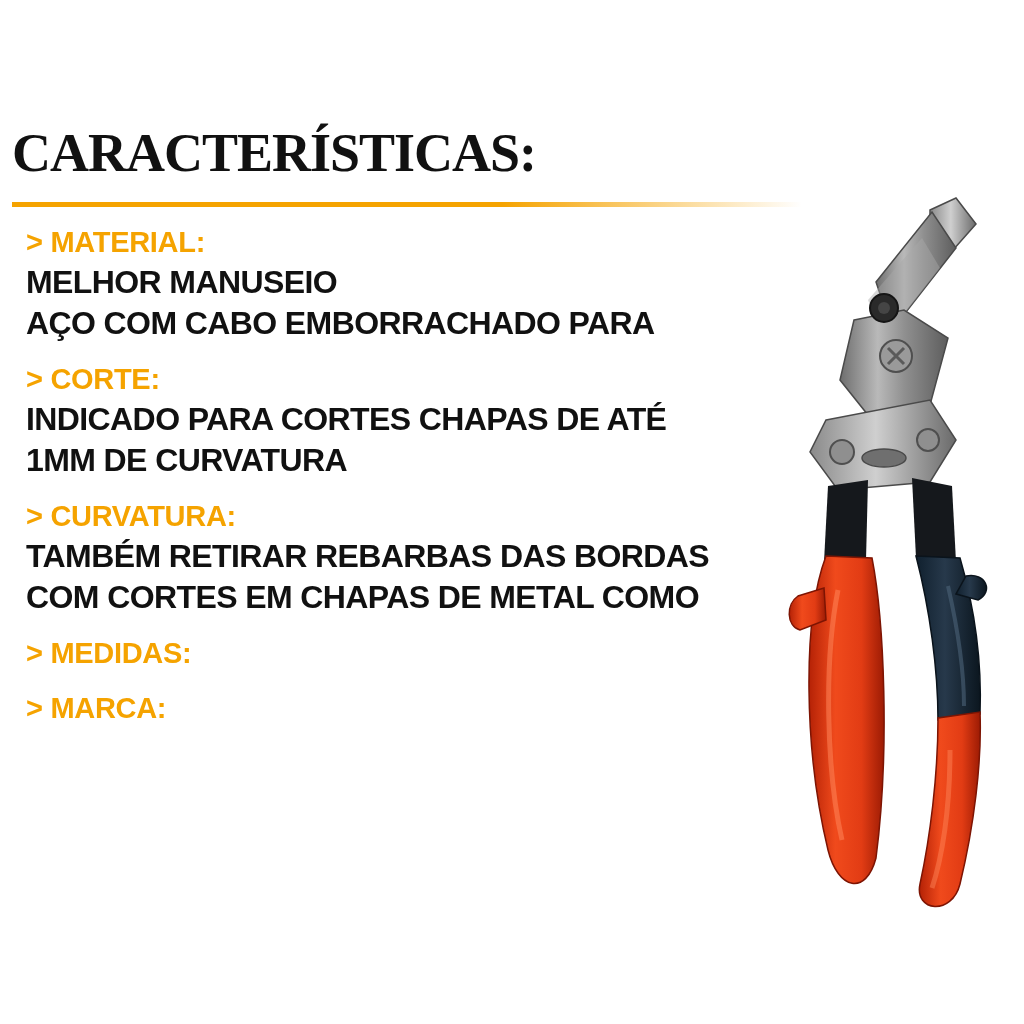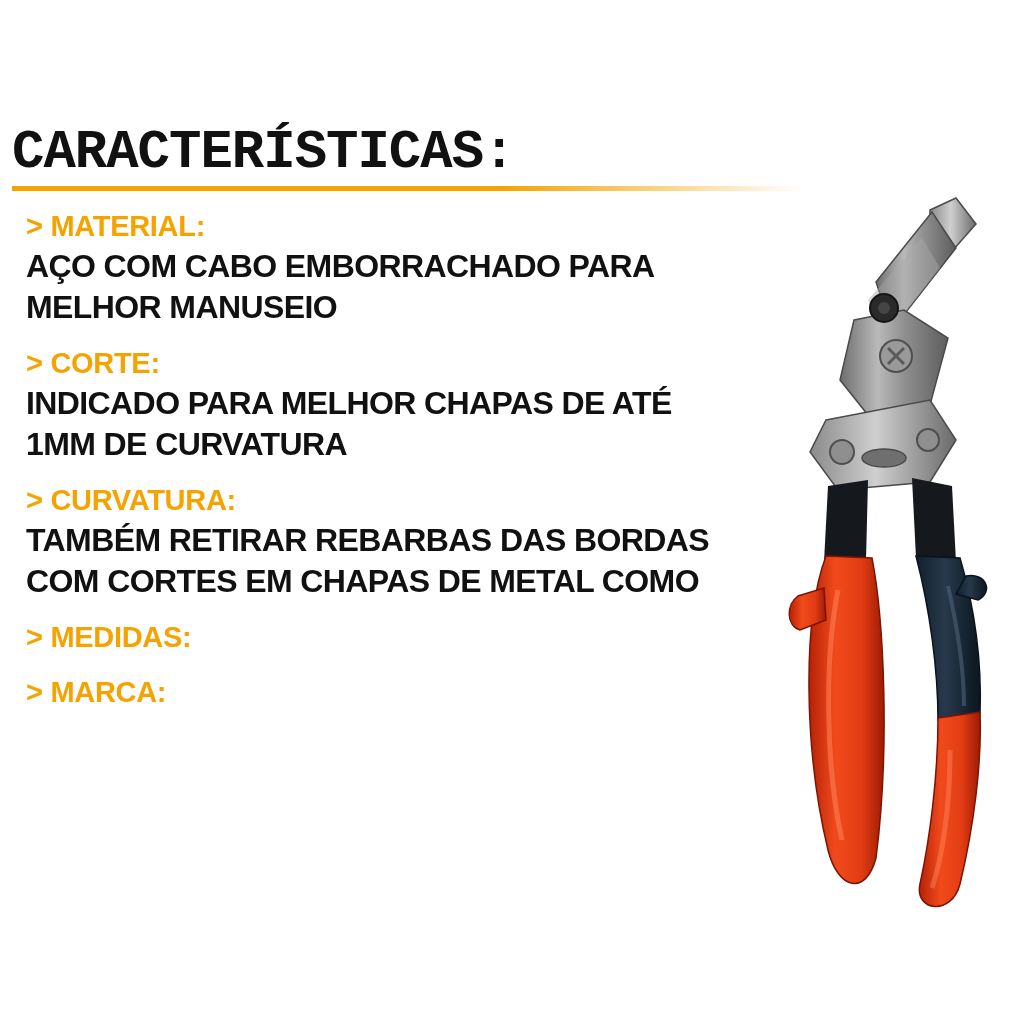--- a/index.html
+++ b/index.html
@@ -28,22 +28,22 @@
     top: 124px;
     width: 810px;
   }
 
   .title {
     font-size: 54px;
     line-height: 58px;
     font-weight: 800;
     letter-spacing: -1px;
     color: #111111;
-    font-family: Liberation Mono, monospace;
-    margin: 0 0 4px 2px;
+    font-family: Liberation Serif, serif;
+    margin: 0 0 20px 2px;
     text-transform: uppercase;
   }
 
   .title-rule {
     height: 5px;
     width: 790px;
     margin: 0 0 6px 2px;
     background: linear-gradient(to right, #f5a300 0%, #f5a300 62%, rgba(245,163,0,0.0) 100%);
   }
 
@@ -91,29 +91,29 @@
 <div class="page">
 
   <div class="content">
 
     <h1 class="title">CARACTERÍSTICAS:</h1>
     <div class="title-rule"></div>
 
     <div class="spec">
       <span class="spec-head">&gt; MATERIAL:</span>
       <span class="spec-body">
+        <span class="line">MELHOR MANUSEIO</span>
         <span class="line">AÇO COM CABO EMBORRACHADO PARA</span>
-        <span class="line">MELHOR MANUSEIO</span>
       </span>
     </div>
 
     <div class="spec">
       <span class="spec-head">&gt; CORTE:</span>
       <span class="spec-body">
-        <span class="line">INDICADO PARA MELHOR CHAPAS DE ATÉ</span>
+        <span class="line">INDICADO PARA CORTES CHAPAS DE ATÉ</span>
         <span class="line">1MM DE CURVATURA</span>
       </span>
     </div>
 
     <div class="spec">
       <span class="spec-head">&gt; CURVATURA:</span>
       <span class="spec-body">
         <span class="line">TAMBÉM RETIRAR REBARBAS DAS BORDAS</span>
         <span class="line">COM CORTES EM CHAPAS DE METAL COMO</span>
       </span>

